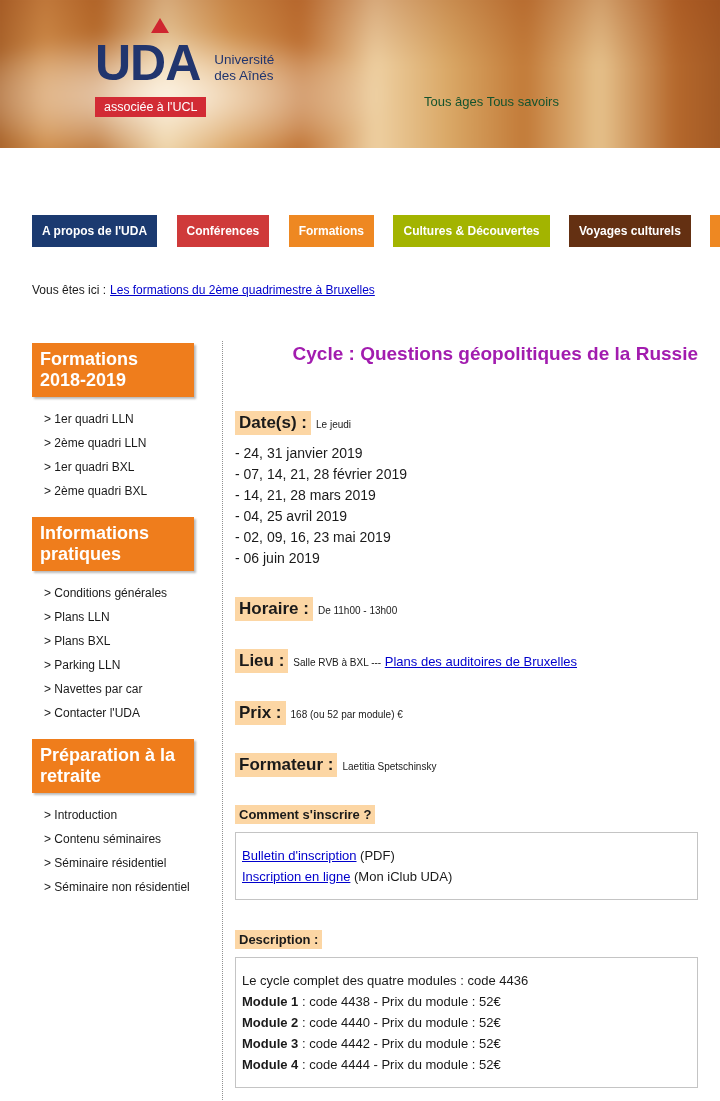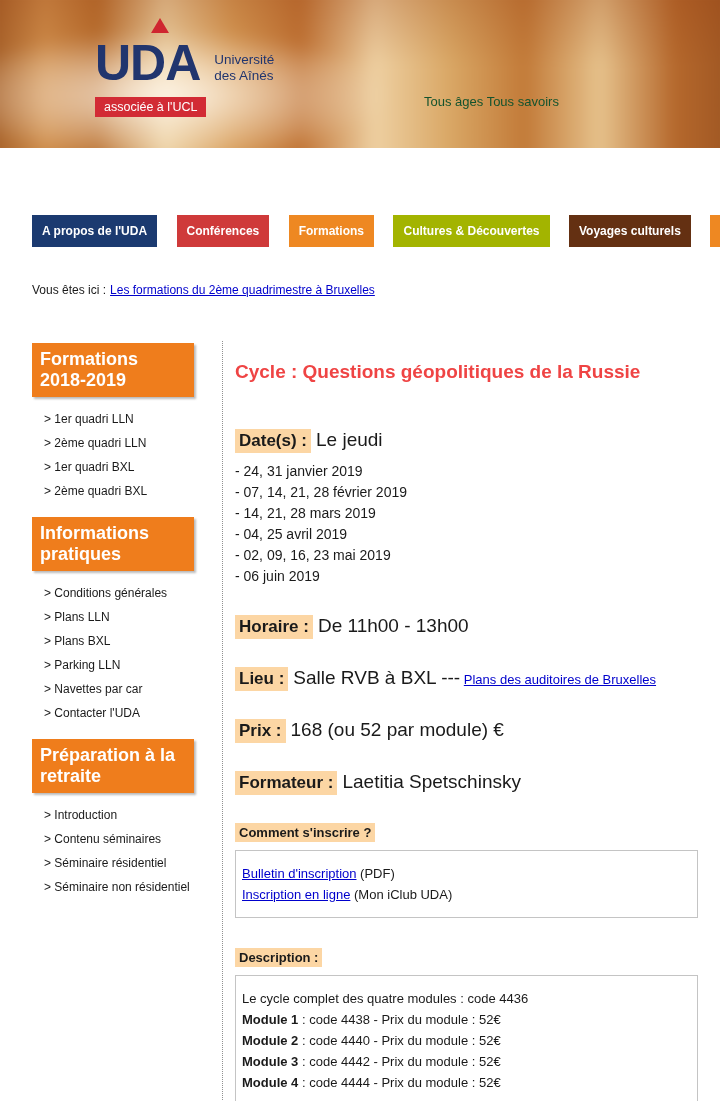--- a/index.html
+++ b/index.html
@@ -69,28 +69,28 @@
     display: block; font-size: 12px; color: #1a1a1a;
     padding: 5px 0 5px 12px; text-decoration: none; cursor: pointer;
   }
   .side-item::before { content: "> "; }
 
   .main {
     flex: 1; border-left: 1px dotted #909090;
     margin-left: 12px; padding-left: 12px; padding-right: 22px;
     min-height: 754px; font-size: 13px; color: #1a1a1a;
   }
-  .main-title { color: #ef4444; font-size: 19px; font-weight: bold; margin: 20px 0 46px 0; }
+  .main-title { color: #a21caf; font-size: 19px; font-weight: bold; margin: 2px 0 46px 0; text-align: right; }
 
   .field { margin-bottom: 28px; }
   .field-label {
     display: inline-block; background: #fcd6a4; font-weight: bold;
     font-size: 17px; padding: 2px 4px;
   }
-  .field-value { font-size: 19px; margin-left: 5px; }
+  .field-value { font-size: 10px; margin-left: 5px; }
   .date-list { margin-top: 8px; }
   .date-line { font-size: 14px; line-height: 21px; }
 
   .box-section { margin-bottom: 30px; }
   .box-header {
     display: inline-block; background: #fcd6a4; font-weight: bold;
     font-size: 13px; padding: 2px 4px;
   }
   .info-box {
     border: 1px solid #c4c4c4; margin-top: 8px; padding: 12px 6px;

